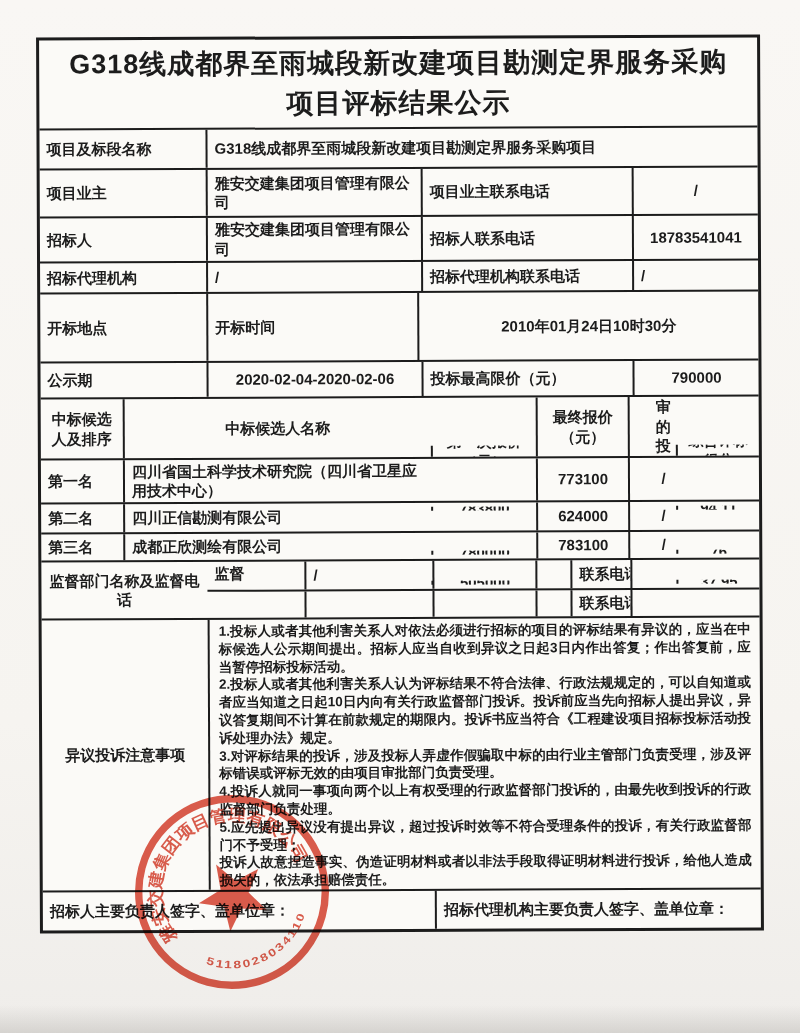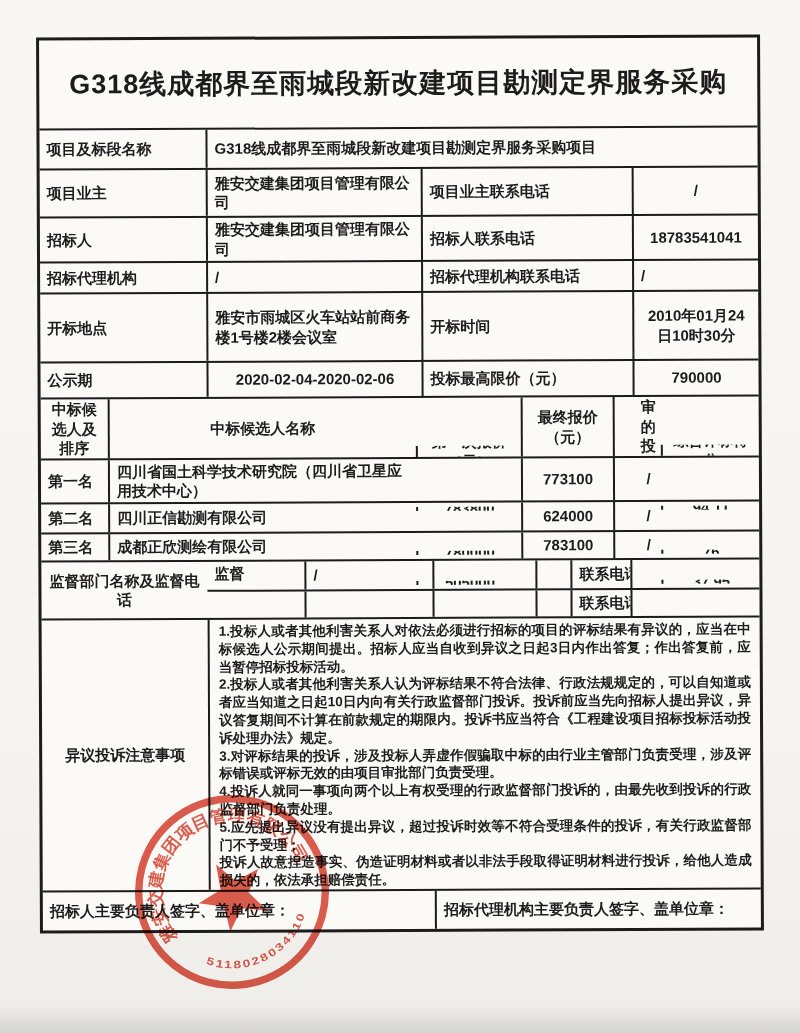--- a/index.html
+++ b/index.html
@@ -52,21 +52,21 @@
   .r-b2{height:45px;}
   .r-b3{height:31px;}
   .r-b4{height:69px;}
   .r-b5{height:36px;}
   .r-ch{height:61px;}
   .r-c1{height:44px;}
   .r-c2{height:30px;}
   .r-c3{height:28px;}
   .r-ft{height:40px;}
   
-  .k-rank{width:67px; flex:none;}
+  .k-rank{width:82px; flex:none;}
   .k-name{width:308px; flex:none;}
   .k-first{width:105px; flex:none;margin-top:48px;}
   .k-final{width:92px; flex:none;}
   .k-rev{width:48px; flex:none;padding-left:28px;}
   .k-score{flex:1;margin-top:48px;}
   
   .sup-right{flex:1; display:flex; flex-direction:column;}
   .sup-sub{display:flex; height:28px;}
   .sup-sub + .sup-sub{border-top:2px solid var(--ink);}
   .s-dept{width:97px; flex:none;}
@@ -96,20 +96,21 @@
 </style>
 </head>
 <body>
 
 <div class="page">
 
   <div class="doc-table">
 
     <div class="tr r-title">
       <div class="title-line">G318线成都界至雨城段新改建项目勘测定界服务采购</div>
+      <div class="title-line">项目评标结果公示</div>
     </div>
 
     <div class="tr r-a">
       <div class="td c-lbl">项目及标段名称</div>
       <div class="td c-wide">G318线成都界至雨城段新改建项目勘测定界服务采购项目</div>
     </div>
 
     <div class="tr r-b1">
       <div class="td c-lbl">项目业主</div>
       <div class="td c-val">雅安交建集团项目管理有限公司</div>
@@ -126,21 +127,20 @@
 
     <div class="tr r-b3">
       <div class="td c-lbl">招标代理机构</div>
       <div class="td c-val">/</div>
       <div class="td c-lbl2">招标代理机构联系电话</div>
       <div class="td c-val2">/</div>
     </div>
 
     <div class="tr r-b4">
       <div class="td c-lbl">开标地点</div>
-      <div class="td c-val">雅安市雨城区火车站站前商务楼1号楼2楼会议室</div>
       <div class="td c-lbl2">开标时间</div>
       <div class="td c-val2 center">2010年01月24日10时30分</div>
     </div>
 
     <div class="tr r-b5">
       <div class="td c-lbl">公示期</div>
       <div class="td c-val center">2020-02-04-2020-02-06</div>
       <div class="td c-lbl2">投标最高限价（元）</div>
       <div class="td c-val2 center">790000</div>
     </div>

